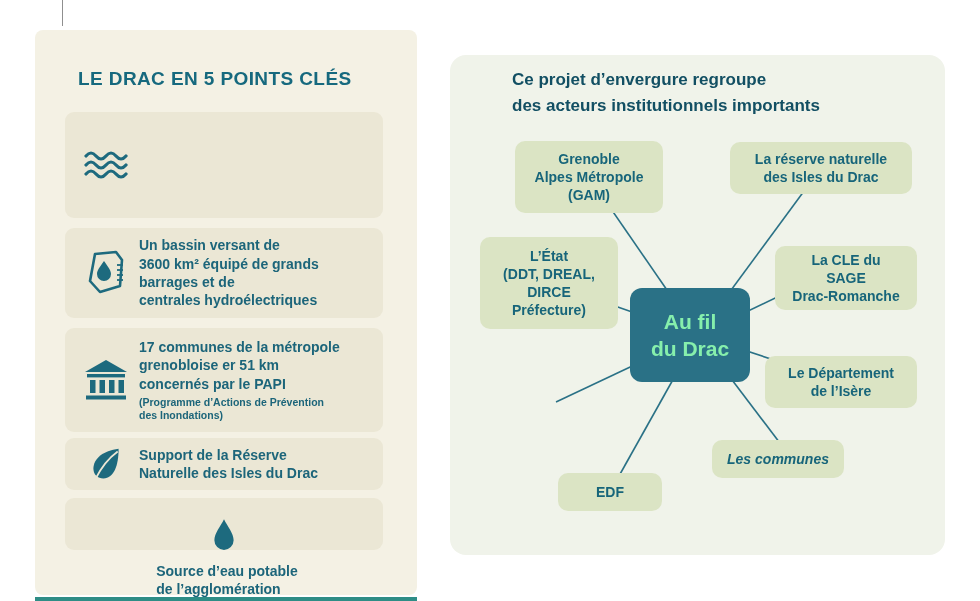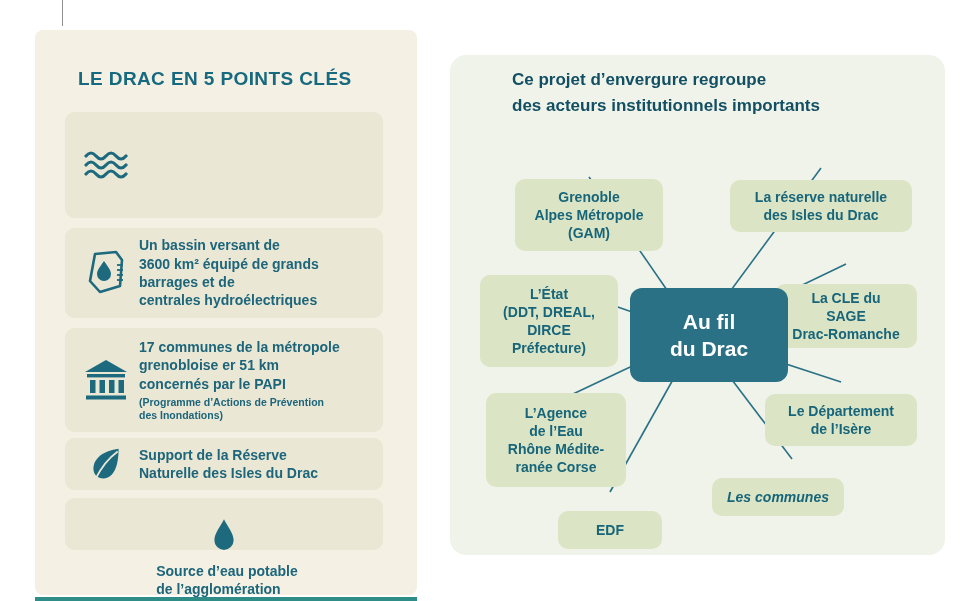--- a/index.html
+++ b/index.html
@@ -26,23 +26,23 @@
   .p4 { top:408px; height:52px; }
   .p5 { top:468px; height:52px;flex-direction:column; }
 
   
   .right-panel { position:absolute; left:450px; top:55px; width:495px; height:500px; background:#f0f3ea;border-radius:16px; }
   .right-title { position:absolute; left:62px; top:12px; font-size:17px; font-weight:bold;
                  color:#124f63; line-height:1.5; white-space:pre-line; }
   .links { position:absolute; left:0; top:0; }
   .node { position:absolute; background:#dbe4c4; color:#17657a; border-radius:10px;
           display:flex; align-items:center; justify-content:center; text-align:center;
-          font-weight:600; font-size:14px; line-height:1.3; white-space:pre-line; padding:6px 8px;margin-top:38px; }
-  .center-node { position:absolute; left:180px; top:233px; width:158px; height:94px;
-                 background:#2a7186; color:#ffffff; border-radius:12px; font-size:21px;
+          font-weight:600; font-size:14px; line-height:1.3; white-space:pre-line; padding:6px 8px; }
+  .center-node { position:absolute; left:180px; top:233px; width:120px; height:94px;
+                 background:#2a7186; color:#86efac; border-radius:12px; font-size:21px;
                  font-weight:bold; display:flex; align-items:center; justify-content:center;
                  text-align:center; white-space:pre-line; line-height:1.3; }
   .n-gam  { left:65px;  top:86px;  width:148px; height:72px; }
   .n-res  { left:280px; top:87px;  width:182px; height:52px; }
   .n-etat { left:30px;  top:182px; width:138px; height:92px; }
   .n-cle  { left:325px; top:191px; width:142px; height:64px; }
   .n-age  { left:36px;  top:300px; width:140px; height:94px; }
   .n-dep  { left:315px; top:301px; width:152px; height:52px; }
   .n-com  { left:262px; top:385px; width:132px; height:38px;font-style:italic; }
   .n-edf  { left:108px; top:418px; width:104px; height:38px; }
@@ -151,24 +151,20 @@
 (GAM)</div>
     <div class="node n-res">La réserve naturelle
 des Isles du Drac</div>
     <div class="node n-etat">L’État
 (DDT, DREAL,
 DIRCE
 Préfecture)</div>
     <div class="node n-cle">La CLE du
 SAGE
 Drac-Romanche</div>
-    <div class="node n-age">L’Agence
-de l’Eau
-Rhône Médite-
-ranée Corse</div>
     <div class="node n-dep">Le Département
 de l’Isère</div>
     <div class="node n-com">Les communes</div>
     <div class="node n-edf">EDF</div>
 
     <div class="center-node">Au fil
 du Drac</div>
   </div>
 
   <div class="bottomline"></div>

